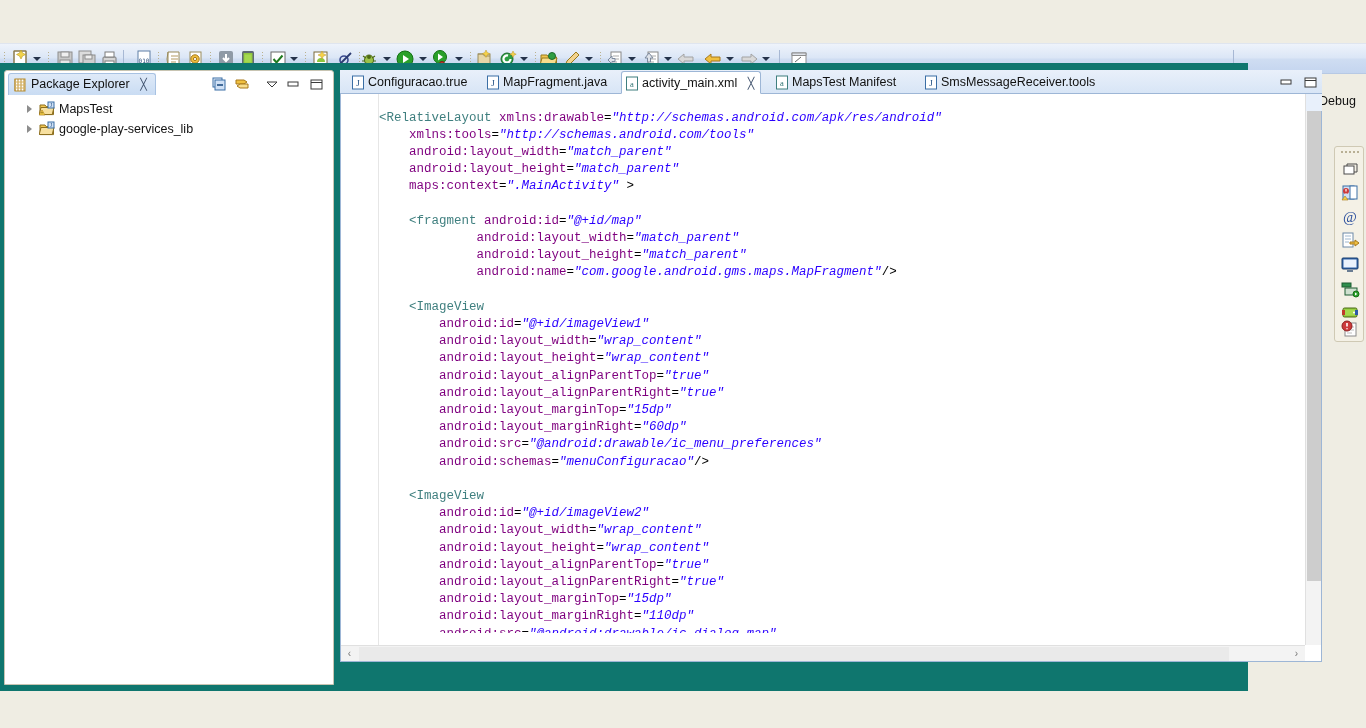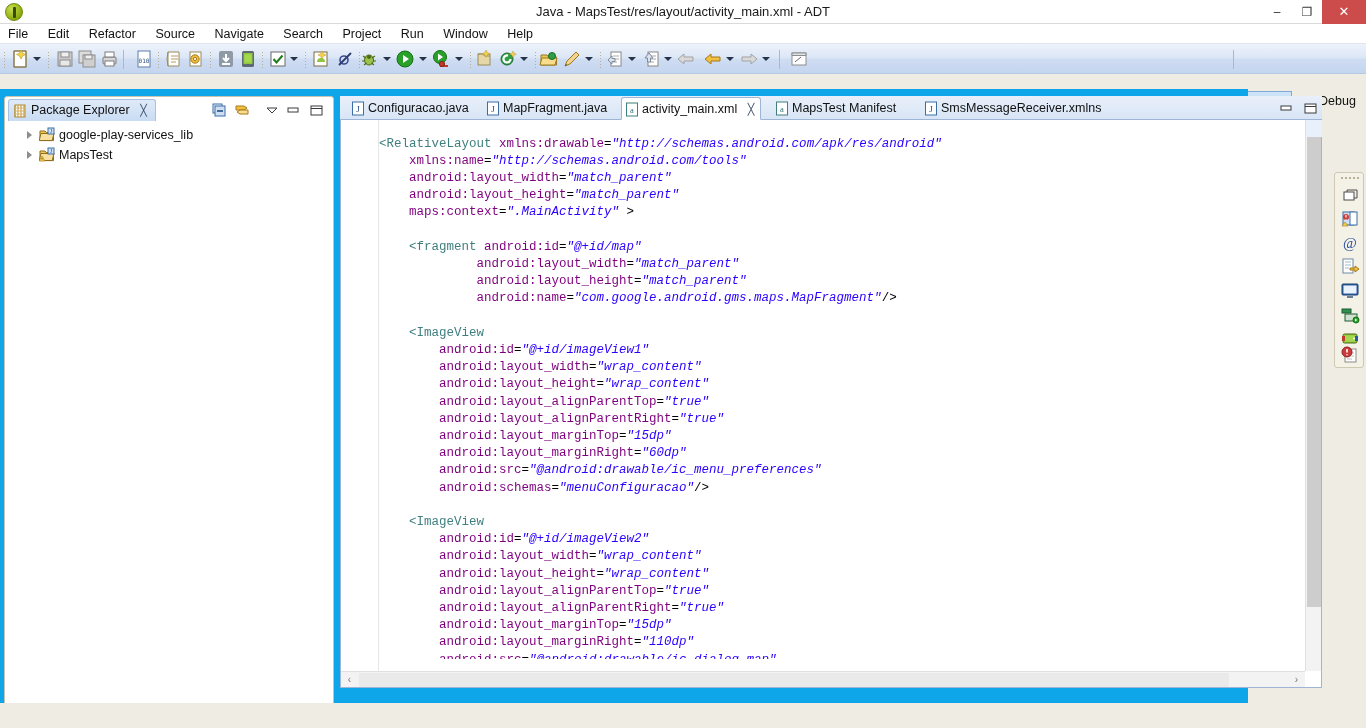--- a/index.html
+++ b/index.html
@@ -91,21 +91,21 @@
     left: 1240px; width: 52px;
     background: linear-gradient(to bottom,#cfe4f8,#b8d6f3);
     border: 1px solid #7ea9d8;
   }
   .persp-debug { left: 1297px; width: 66px; }
   .persp-open {
     position:absolute; left:1209px; top:48px; width:20px; height:20px; cursor:default;
   }
 
   
-  .workarea { position: absolute; left: 0; top: 89px; width: 1248px; height: 628px; background:#0ea5e9; }
+  .workarea { position: absolute; left: 0; top: 63px; width: 1248px; height: 628px; background:#0f766e; }
 
   
   .view-pkg {
     position: absolute; left: 4px; top: 7px; width: 330px; height: 615px;
     background: #fff; border: 1px solid #c8c4b2; border-radius: 3px 3px 0 0;
   }
   .view-tabrow {
     position: absolute; left: 0; top: 0; width: 100%; height: 24px;
   }
   .view-tab {
@@ -203,40 +203,21 @@
   .fv-item { position:absolute; left:5px; width:20px; height:20px; cursor:default; }
 
   
   .statusbar { position:absolute; left:0; top:703px; width:1366px; height:25px; background:#efede3; }
 </style>
 </head>
 <body>
 
 <div id="app">
 
-  <div class="titlebar">
-    <div class="logo"></div>
-    <div class="title">Java - MapsTest/res/layout/activity_main.xml - ADT</div>
-    <div class="winbtn min">–</div>
-    <div class="winbtn max">❐</div>
-    <div class="winbtn close">✕</div>
-  </div>
-
-  <div class="menubar">
-    <span class="mi">File</span>
-    <span class="mi">Edit</span>
-    <span class="mi">Refactor</span>
-    <span class="mi">Source</span>
-    <span class="mi">Navigate</span>
-    <span class="mi">Search</span>
-    <span class="mi">Project</span>
-    <span class="mi">Run</span>
-    <span class="mi">Window</span>
-    <span class="mi">Help</span>
-  </div>
+
   <div class="menu-sep"></div>
 
   <div class="toolbar">
     <div class="tb-grip" style="left:3px"></div>
 
     <div class="tb-item" style="left:10px">
       <svg width="22" height="22" viewBox="0 0 22 22">
           <rect x="4" y="3" width="12" height="16" fill="#fff" stroke="#8a7b4e"></rect>
           <path d="M4 3 L16 3 L16 19 L4 19 Z" fill="none" stroke="#8a7b4e"></path>
           <path d="M11 2 l1.5 3 3 1.5 -3 1.5 -1.5 3 -1.5 -3 -3 -1.5 3 -1.5z" fill="#f2d34b" stroke="#b79a20" stroke-width=".6"></path>
@@ -498,60 +479,60 @@
         </div>
         <div class="viewtoolbtn" style="left:303px">
           <svg width="16" height="16" viewBox="0 0 16 16">
               <rect x="3" y="4" width="11" height="9" fill="#fff" stroke="#3b3b3b"></rect>
               <path d="M3 6.5 h11" stroke="#3b3b3b"></path>
             </svg>
         </div>
       </div>
 
       <div class="pkg-tree">
-        <div class="tree-row">
-          <span class="tree-arrow"></span>
-          <span class="tree-ico">
-            <svg width="16" height="16" viewBox="0 0 16 16">
-                <path d="M1 4 h5 l1.2 1.6 h7.3 v8 h-13.5z" fill="#f0c651" stroke="#8d6f1f"></path>
-                <path d="M2 6.5 h13 l-1.8 7 h-13z" fill="#f7e0a0" stroke="#8d6f1f"></path>
-                <rect x="9" y="1" width="6" height="6" fill="#cfe0f5" stroke="#3a6ea5"></rect>
-                <text x="12" y="6" font-size="5.5" text-anchor="middle" fill="#1f4e82" font-family="serif">J</text>
-              </svg>
-          </span>
-          <span class="tree-lbl">google-play-services_lib</span>
-        </div>
         <div class="tree-row">
           <span class="tree-arrow"></span>
           <span class="tree-ico">
             <svg width="16" height="16" viewBox="0 0 16 16">
                 <path d="M1 4 h5 l1.2 1.6 h7.3 v8 h-13.5z" fill="#f0c651" stroke="#8d6f1f"></path>
                 <path d="M2 6.5 h13 l-1.8 7 h-13z" fill="#f7e0a0" stroke="#8d6f1f"></path>
                 <rect x="9" y="1" width="6" height="6" fill="#cfe0f5" stroke="#3a6ea5"></rect>
                 <text x="12" y="6" font-size="5.5" text-anchor="middle" fill="#1f4e82" font-family="serif">J</text>
                 <path d="M3 9 l3 5 h-6z" fill="#f5d14a" stroke="#a8791a" stroke-width=".6"></path>
                 <path d="M3 11 v1.4" stroke="#5a4206" stroke-width=".9"></path>
               </svg>
           </span>
           <span class="tree-lbl">MapsTest</span>
         </div>
+        <div class="tree-row">
+          <span class="tree-arrow"></span>
+          <span class="tree-ico">
+            <svg width="16" height="16" viewBox="0 0 16 16">
+                <path d="M1 4 h5 l1.2 1.6 h7.3 v8 h-13.5z" fill="#f0c651" stroke="#8d6f1f"></path>
+                <path d="M2 6.5 h13 l-1.8 7 h-13z" fill="#f7e0a0" stroke="#8d6f1f"></path>
+                <rect x="9" y="1" width="6" height="6" fill="#cfe0f5" stroke="#3a6ea5"></rect>
+                <text x="12" y="6" font-size="5.5" text-anchor="middle" fill="#1f4e82" font-family="serif">J</text>
+              </svg>
+          </span>
+          <span class="tree-lbl">google-play-services_lib</span>
+        </div>
       </div>
     </div>
 
     <div class="editor">
       <div class="edit-tabrow">
 
         <div class="etab inactive" style="left:8px">
           <span class="ficon">
             <svg width="14" height="15" viewBox="0 0 14 15">
                 <rect x="1.5" y="1" width="11" height="13" fill="#fff" stroke="#3a6ea5"></rect>
                 <text x="7" y="11" font-size="9" text-anchor="middle" fill="#1f4e82" font-family="serif">J</text>
               </svg>
           </span>
-          <span>Configuracao.java</span>
+          <span>Configuracao.true</span>
         </div>
 
         <div class="etab inactive" style="left:143px">
           <span class="ficon">
             <svg width="14" height="15" viewBox="0 0 14 15">
                 <rect x="1.5" y="1" width="11" height="13" fill="#fff" stroke="#3a6ea5"></rect>
                 <text x="7" y="11" font-size="9" text-anchor="middle" fill="#1f4e82" font-family="serif">J</text>
               </svg>
           </span>
           <span>MapFragment.java</span>
@@ -578,40 +559,40 @@
           <span>MapsTest Manifest</span>
         </div>
 
         <div class="etab inactive" style="left:581px">
           <span class="ficon">
             <svg width="14" height="15" viewBox="0 0 14 15">
                 <rect x="1.5" y="1" width="11" height="13" fill="#fff" stroke="#3a6ea5"></rect>
                 <text x="7" y="11" font-size="9" text-anchor="middle" fill="#1f4e82" font-family="serif">J</text>
               </svg>
           </span>
-          <span>SmsMessageReceiver.xmlns</span>
+          <span>SmsMessageReceiver.tools</span>
         </div>
 
         <div class="viewtoolbtn" style="left:938px;top:4px">
           <svg width="16" height="16" viewBox="0 0 16 16">
               <rect x="3" y="6" width="10" height="4" fill="#fff" stroke="#3b3b3b"></rect>
             </svg>
         </div>
         <div class="viewtoolbtn" style="left:962px;top:4px">
           <svg width="16" height="16" viewBox="0 0 16 16">
               <rect x="3" y="4" width="11" height="9" fill="#fff" stroke="#3b3b3b"></rect>
               <path d="M3 6.5 h11" stroke="#3b3b3b"></path>
             </svg>
         </div>
       </div>
 
       <div class="edit-body">
         <div class="gutter"></div>
         <pre class="code" id="code-area"><span class="tag">&lt;RelativeLayout</span><span class="plain"> </span><span class="attr">xmlns:drawable</span><span class="punct">=</span><span class="val">"http://schemas.android.com/apk/res/android"</span>
-<span class="plain">    </span><span class="attr">xmlns:name</span><span class="punct">=</span><span class="val">"http://schemas.android.com/tools"</span>
+<span class="plain">    </span><span class="attr">xmlns:tools</span><span class="punct">=</span><span class="val">"http://schemas.android.com/tools"</span>
 <span class="plain">    </span><span class="attr">android:layout_width</span><span class="punct">=</span><span class="val">"match_parent"</span>
 <span class="plain">    </span><span class="attr">android:layout_height</span><span class="punct">=</span><span class="val">"match_parent"</span>
 <span class="plain">    </span><span class="attr">maps:context</span><span class="punct">=</span><span class="val">".MainActivity"</span><span class="punct"> &gt;</span>
 
 <span class="plain">    </span><span class="tag">&lt;fragment</span><span class="plain"> </span><span class="attr">android:id</span><span class="punct">=</span><span class="val">"@+id/map"</span>
 <span class="plain">             </span><span class="attr">android:layout_width</span><span class="punct">=</span><span class="val">"match_parent"</span>
 <span class="plain">             </span><span class="attr">android:layout_height</span><span class="punct">=</span><span class="val">"match_parent"</span>
 <span class="plain">             </span><span class="attr">android:name</span><span class="punct">=</span><span class="val">"com.google.android.gms.maps.MapFragment"</span><span class="punct">/&gt;</span>
 
 <span class="plain">    </span><span class="tag">&lt;ImageView</span>

